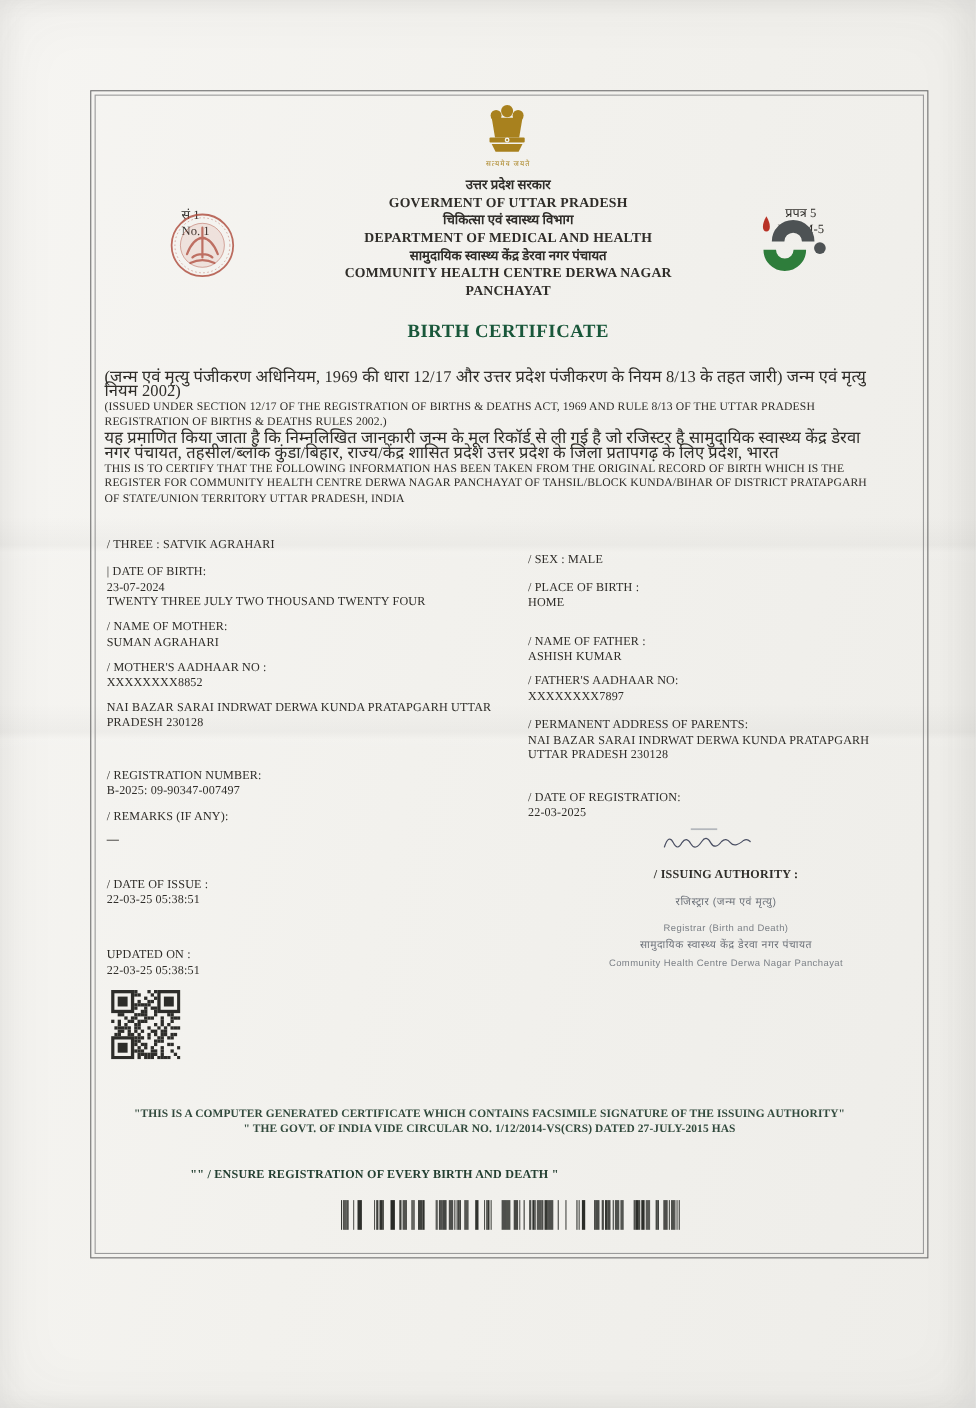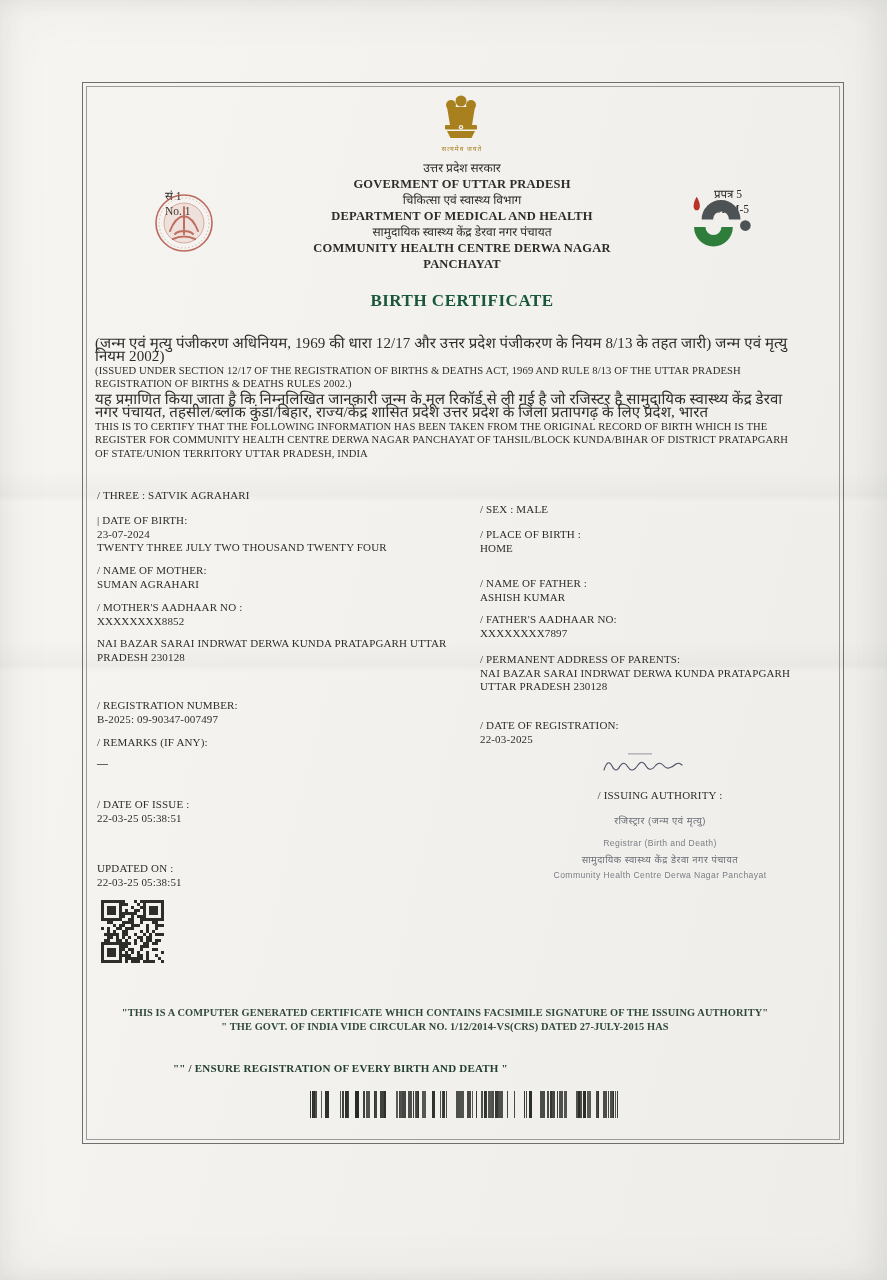--- a/index.html
+++ b/index.html
@@ -10,21 +10,21 @@
     font-family:"Liberation Serif","DejaVu Serif",serif;
     color:#2f2d29;
     box-shadow:inset 0 0 60px rgba(60,60,60,.06), inset -14px 0 22px rgba(80,80,80,.05), inset 10px 0 18px rgba(80,80,80,.04);
   }
   .crease{position:absolute;left:0;width:100%;height:46px;pointer-events:none;
     background:linear-gradient(180deg,rgba(0,0,0,0) 0%,rgba(90,90,90,.045) 55%,rgba(255,255,255,.05) 70%,rgba(0,0,0,0) 100%);}
   .frame-outer{position:absolute;left:82px;top:82px;width:760px;height:1060px;border:1.6px solid #6f6f6f;}
   .frame-inner{position:absolute;left:86px;top:86px;width:752px;height:1052px;border:1px solid #9b9b9b;}
   .abs{position:absolute;}
   .ctr{text-align:center;}
-  .hhi{font-size:12px;font-weight:normal;line-height:16px;}
+  .hhi{font-size:12px;font-weight:bold;line-height:16px;}
   .hen{font-size:12.5px;font-weight:bold;line-height:16px;letter-spacing:.2px;}
   .hwrap{max-width:316px;margin:0 auto;}
   .title{font-size:17px;font-weight:bold;letter-spacing:.5px;color:#19573a;}
   .para{position:absolute;left:95px;width:708px;font-size:10.6px;line-height:13.4px;letter-spacing:.1px;}
   .para .hi{font-size:15px;}
   .fgroup{position:absolute;font-size:11px;line-height:13.5px;letter-spacing:.15px;}
   .dash{margin-top:7px;font-weight:bold;}
   .small-note{font-size:11px;}
   .gsans{font-family:"Liberation Sans","DejaVu Sans",sans-serif;color:#7a7f85;}
   .reg-hi{font-size:9.5px;letter-spacing:.5px;line-height:12px;}
@@ -165,21 +165,21 @@
   <div class="fgroup" style="left:480px;top:719px;width:330px">
     <div>/ DATE OF REGISTRATION:</div>
     <div>22-03-2025</div>
   </div>
 
   <svg class="abs" style="left:598px;top:752px" width="90" height="26" viewBox="0 0 90 26">
     <rect x="30" y="1" width="24" height="1.6" fill="#9aa0a8" opacity=".7"></rect>
     <path d="M6,18 Q10,6 14,14 T22,14 Q26,8 30,15 T40,13 Q44,7 48,14 T58,13 Q62,9 66,14 T78,12 Q81,10 84,13" fill="none" stroke="#4a4f63" stroke-width="1.1" stroke-linecap="round"></path>
   </svg>
 
-  <div class="abs ctr small-note" style="left:520px;top:789px;width:280px;font-weight:normal;letter-spacing:.2px">/ ISSUING AUTHORITY :</div>
+  <div class="abs ctr small-note" style="left:520px;top:789px;width:280px;font-weight:bold;letter-spacing:.2px">/ ISSUING AUTHORITY :</div>
 
   <div class="abs ctr" style="left:510px;top:815px;width:300px">
     <div class="gsans reg-hi" style="color:#6b7078">रजिस्ट्रार (जन्म एवं मृत्यु)</div>
     <div class="gsans reg-en" style="margin-top:11px">Registrar (Birth and Death)</div>
     <div class="gsans reg-hi" style="margin-top:5px;color:#6b7078">सामुदायिक स्वास्थ्य केंद्र डेरवा नगर पंचायत</div>
     <div class="gsans reg-en" style="margin-top:4px">Community Health Centre Derwa Nagar Panchayat</div>
   </div>
 
   <div class="fgroup" style="left:97px;top:798px;width:300px">
     <div>/ DATE OF ISSUE :</div>

